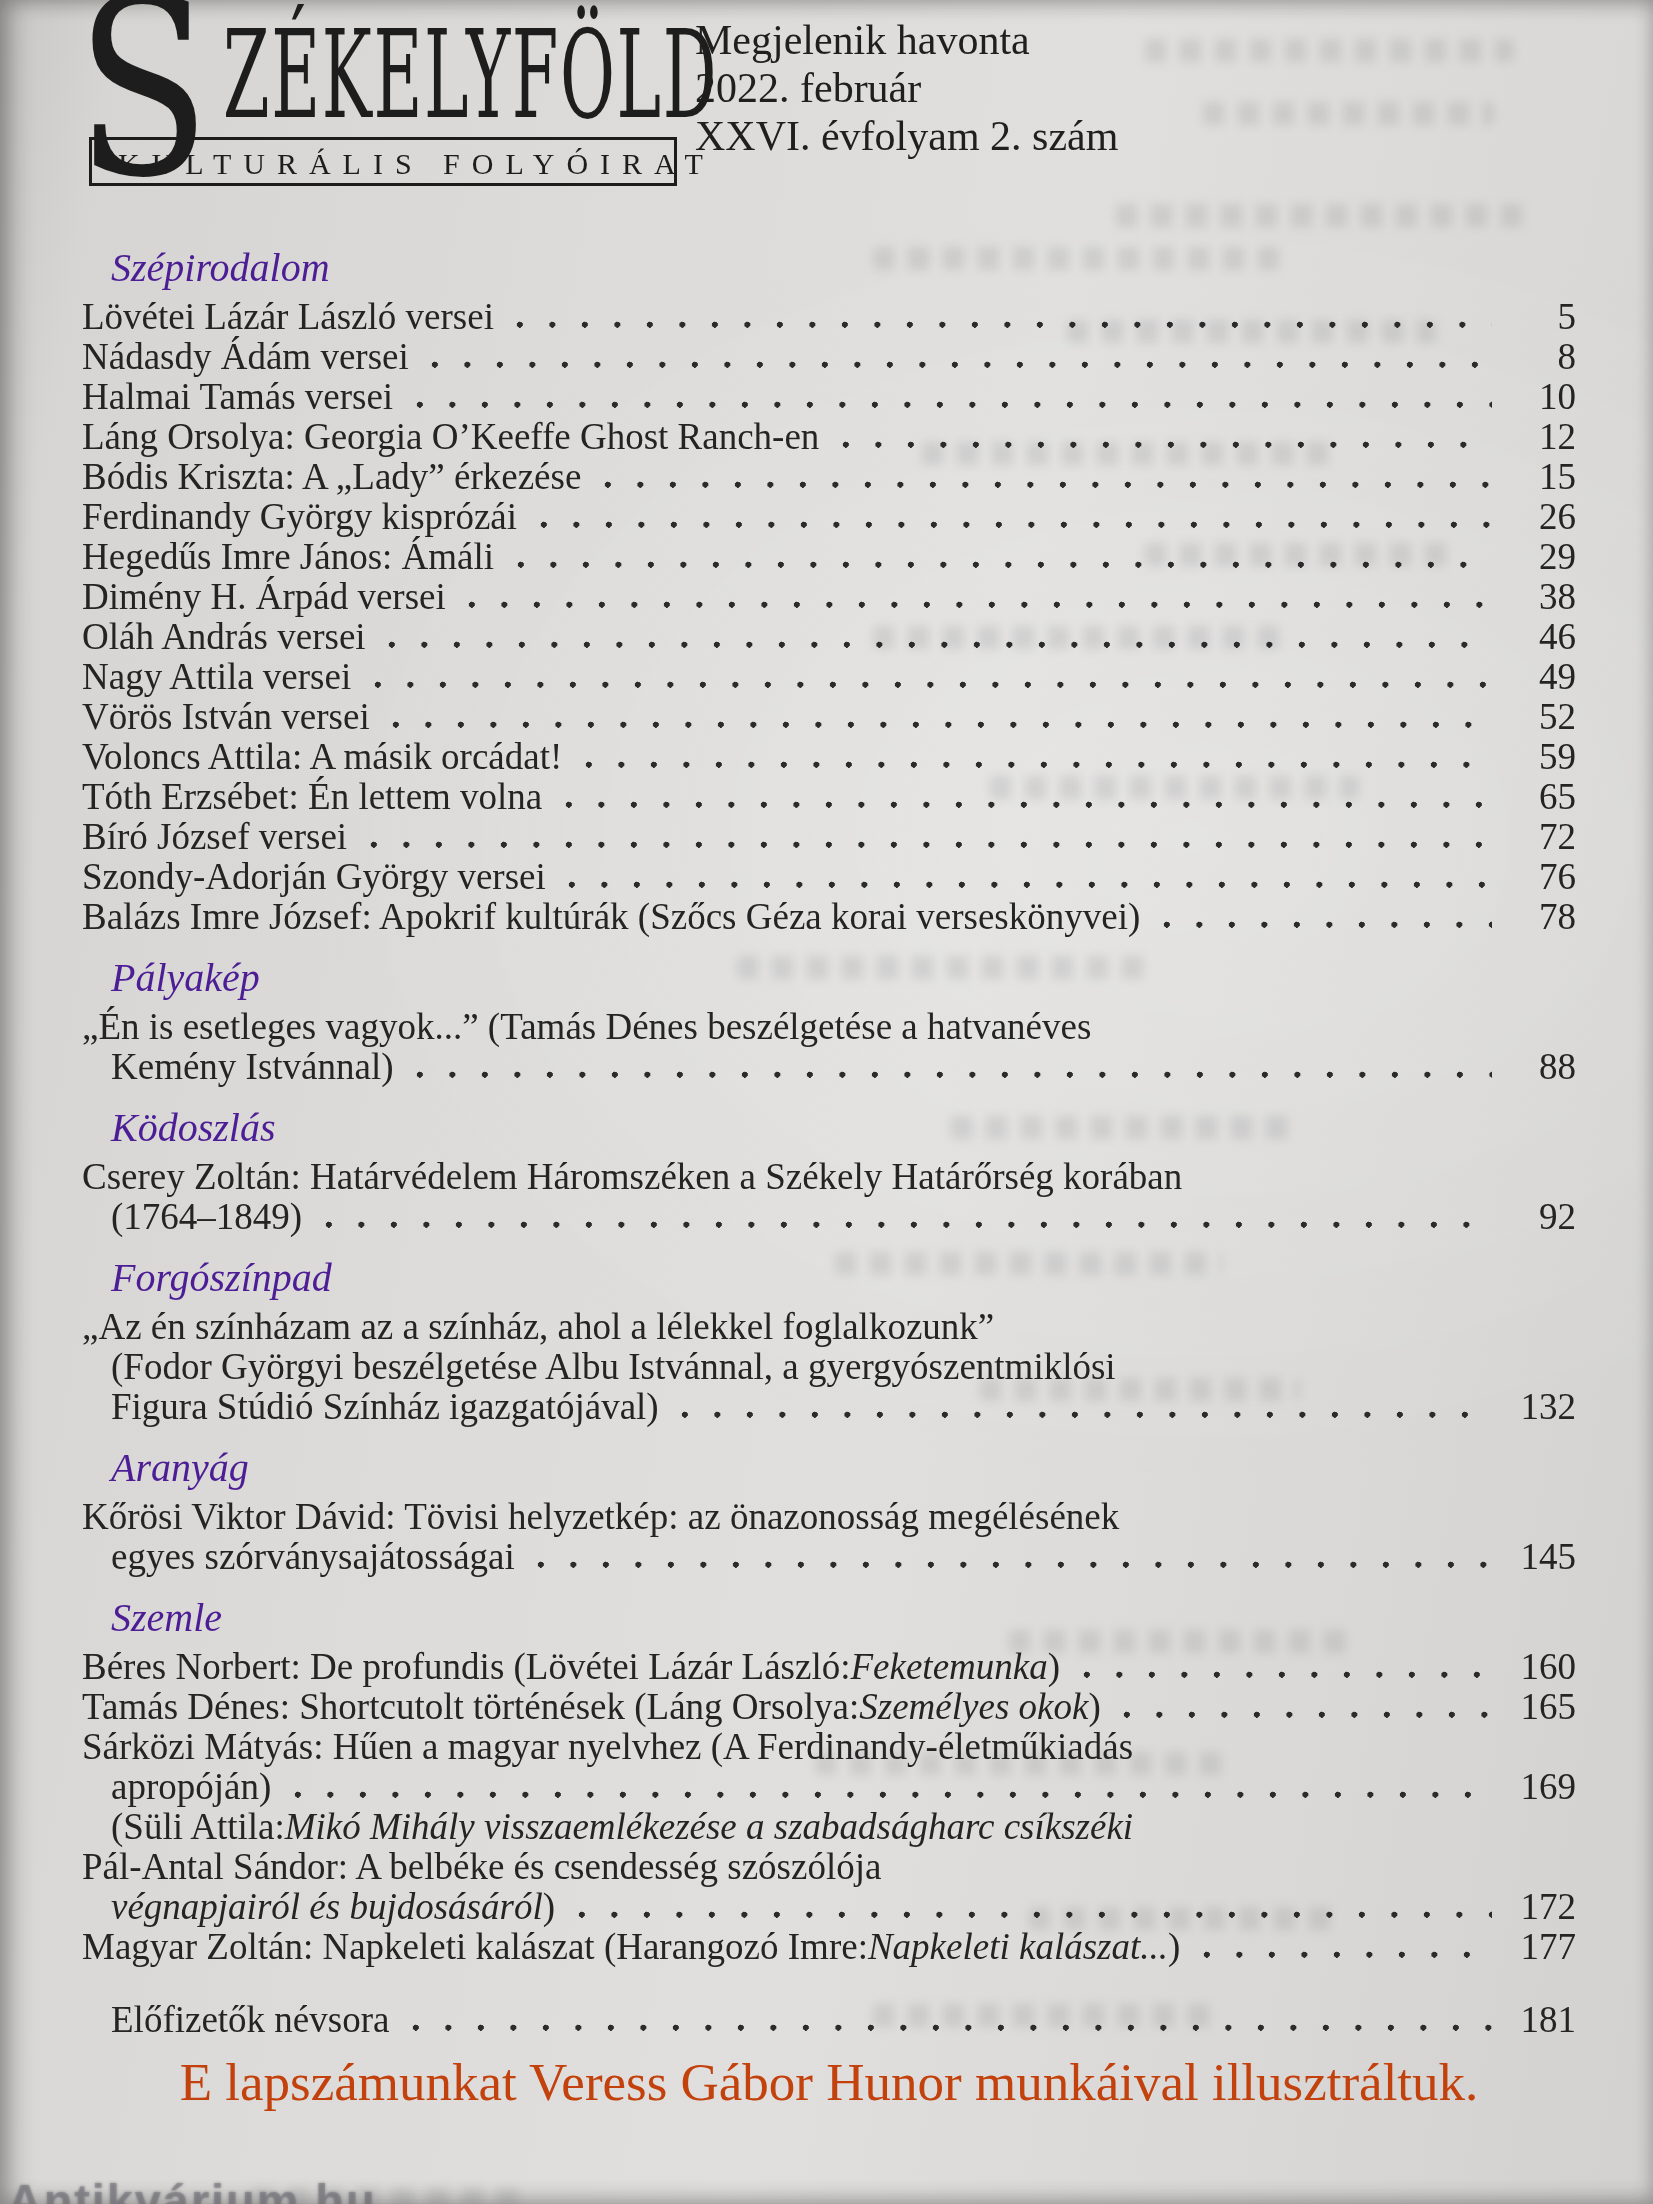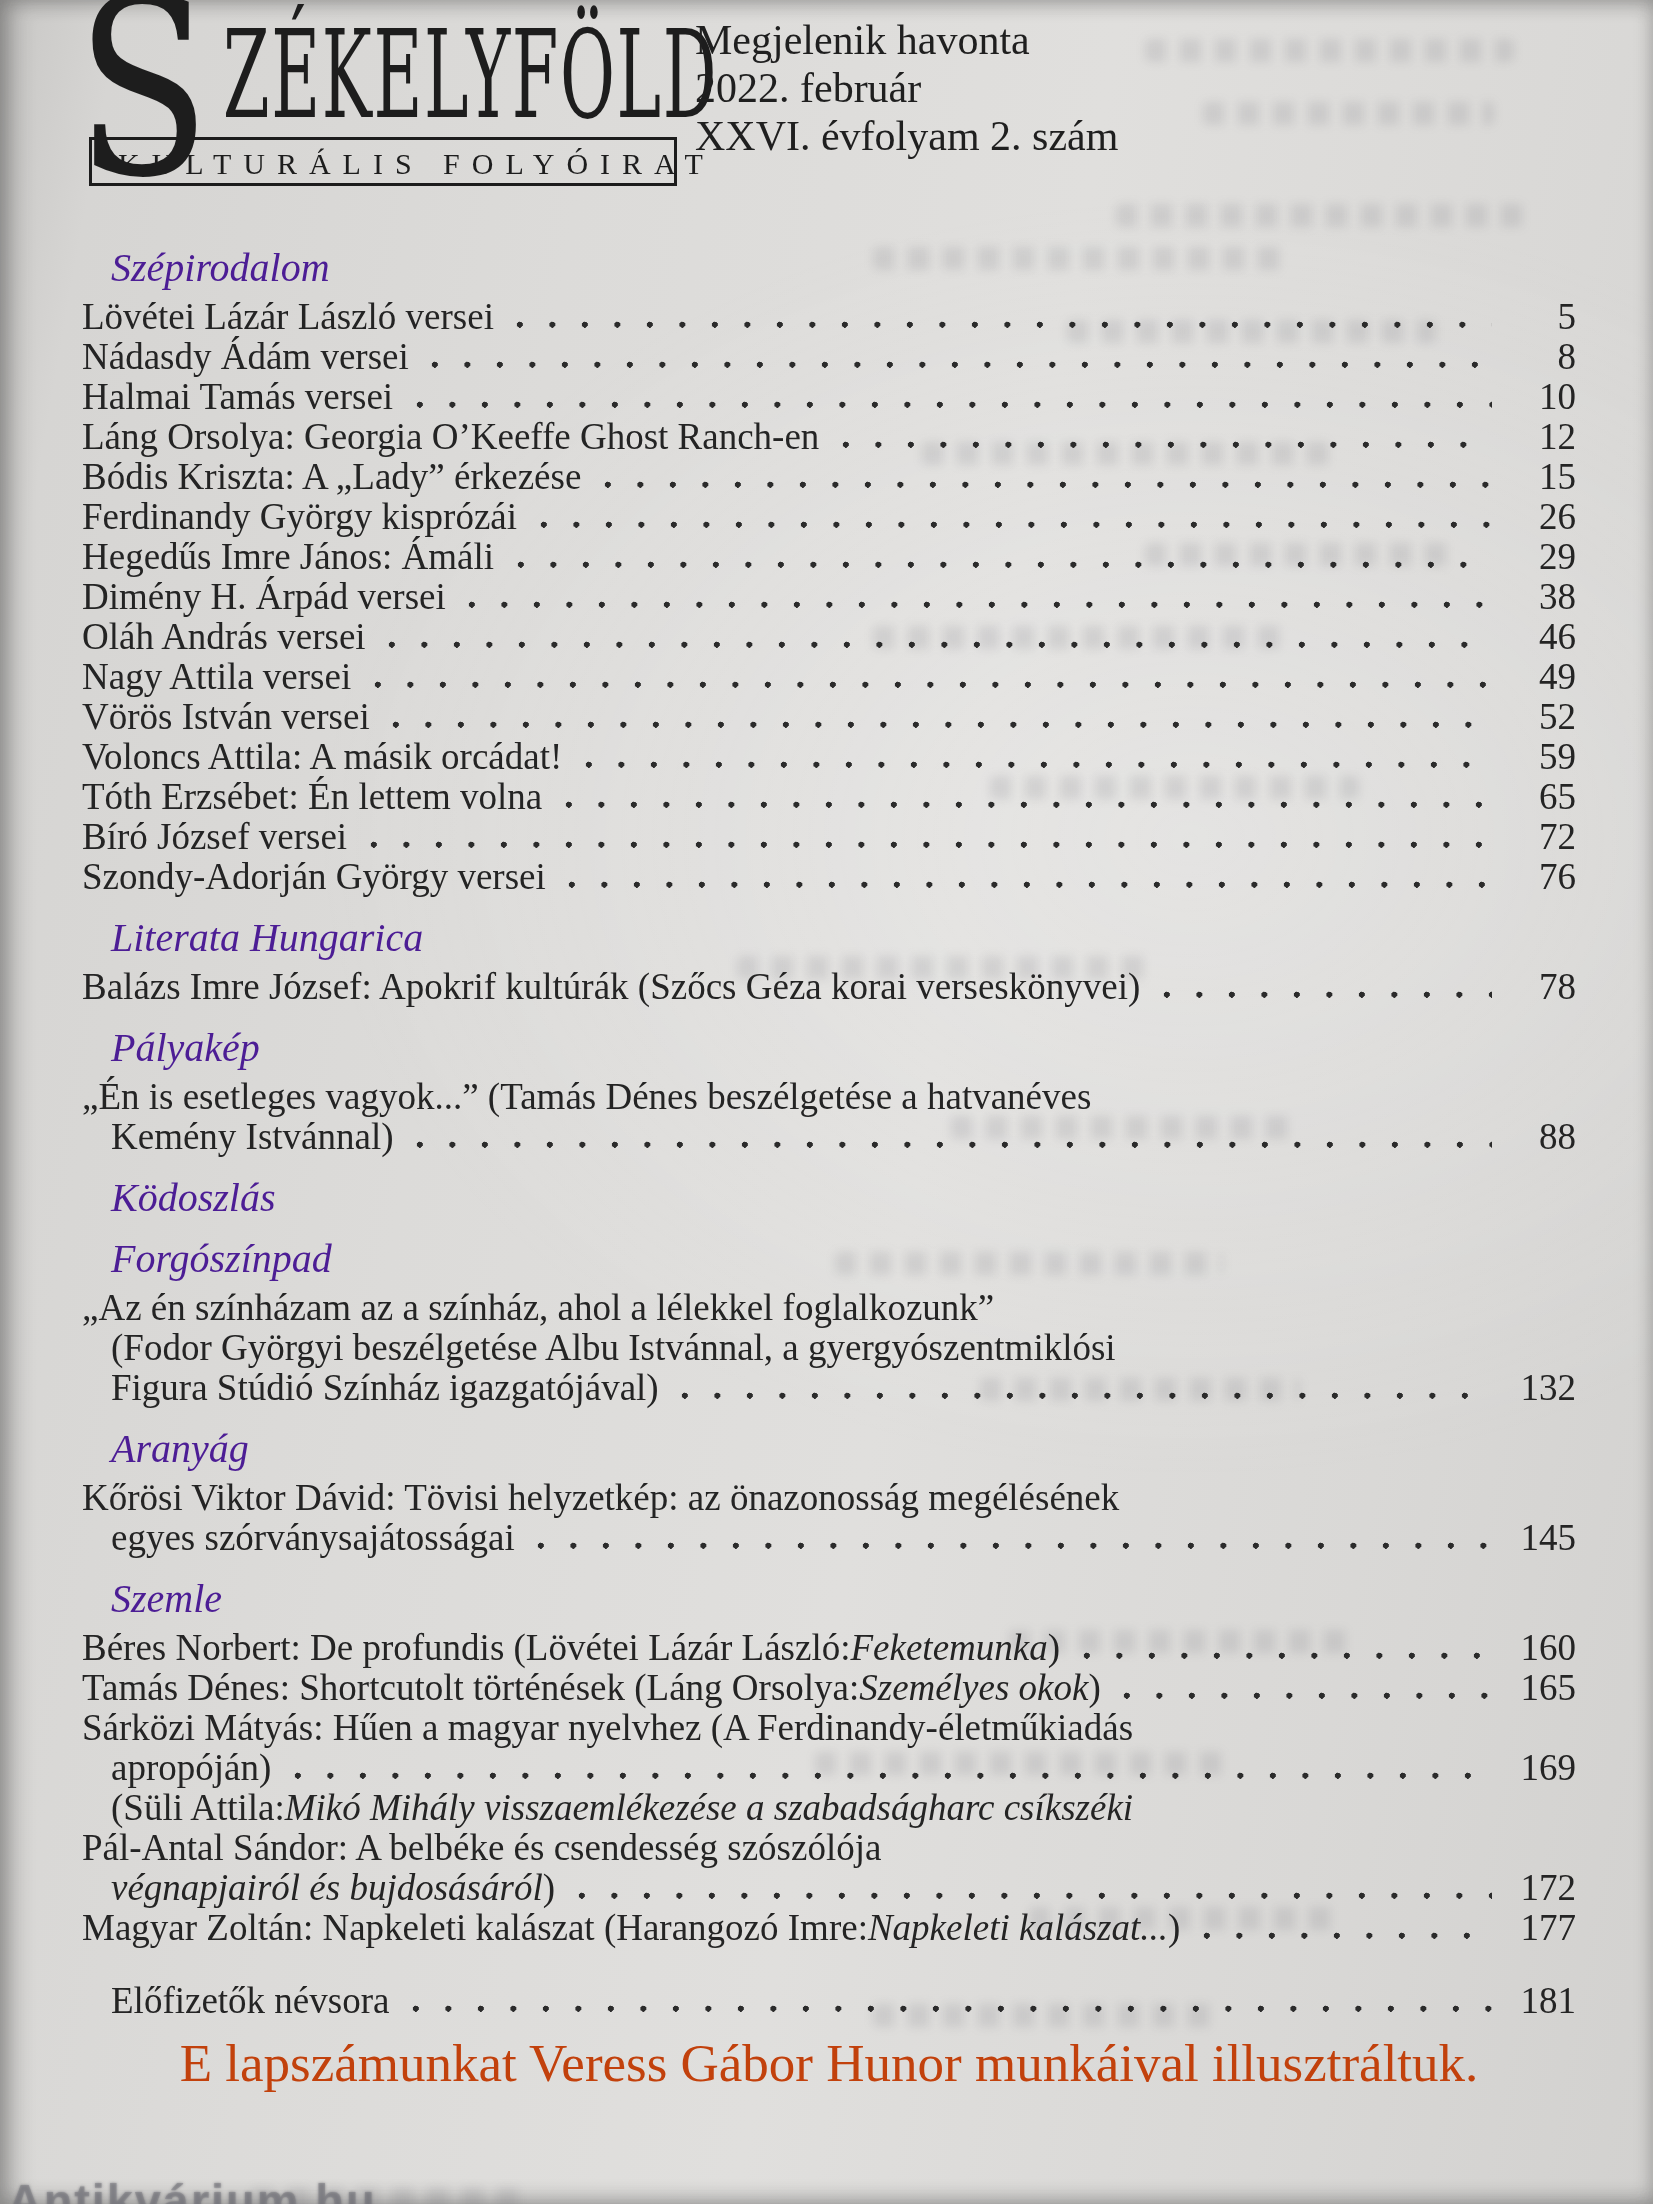--- a/index.html
+++ b/index.html
@@ -186,21 +186,20 @@
         </div>
         <div class="entry">
           <div class="line">
             <span>Szondy-Adorján György versei</span>
             <span class="dots"></span>
             <span class="pagenum">76</span>
           </div>
         </div>
       </section>
       <section class="section">
-        <div class="heading">Literata Hungarica</div>
         <div class="entry">
           <div class="line">
             <span>Balázs Imre József: Apokrif kultúrák (Szőcs Géza korai verseskönyvei)</span>
             <span class="dots"></span>
             <span class="pagenum">78</span>
           </div>
         </div>
       </section>
       <section class="section">
         <div class="heading">Pályakép</div>
@@ -210,20 +209,30 @@
           </div>
           <div class="line cont">
             <span>Kemény Istvánnal)</span>
             <span class="dots"></span>
             <span class="pagenum">88</span>
           </div>
         </div>
       </section>
       <section class="section">
         <div class="heading">Ködoszlás</div>
+        <div class="entry">
+          <div class="line">
+            <span>Cserey Zoltán: Határvédelem Háromszéken a Székely Határőrség korában</span>
+          </div>
+          <div class="line cont">
+            <span>(1764–1849)</span>
+            <span class="dots"></span>
+            <span class="pagenum">92</span>
+          </div>
+        </div>
       </section>
       <section class="section">
         <div class="heading">Forgószínpad</div>
         <div class="entry">
           <div class="line">
             <span>„Az én színházam az a színház, ahol a lélekkel foglalkozunk”</span>
           </div>
           <div class="line cont">
             <span>(Fodor Györgyi beszélgetése Albu Istvánnal, a gyergyószentmiklósi</span>
           </div>

